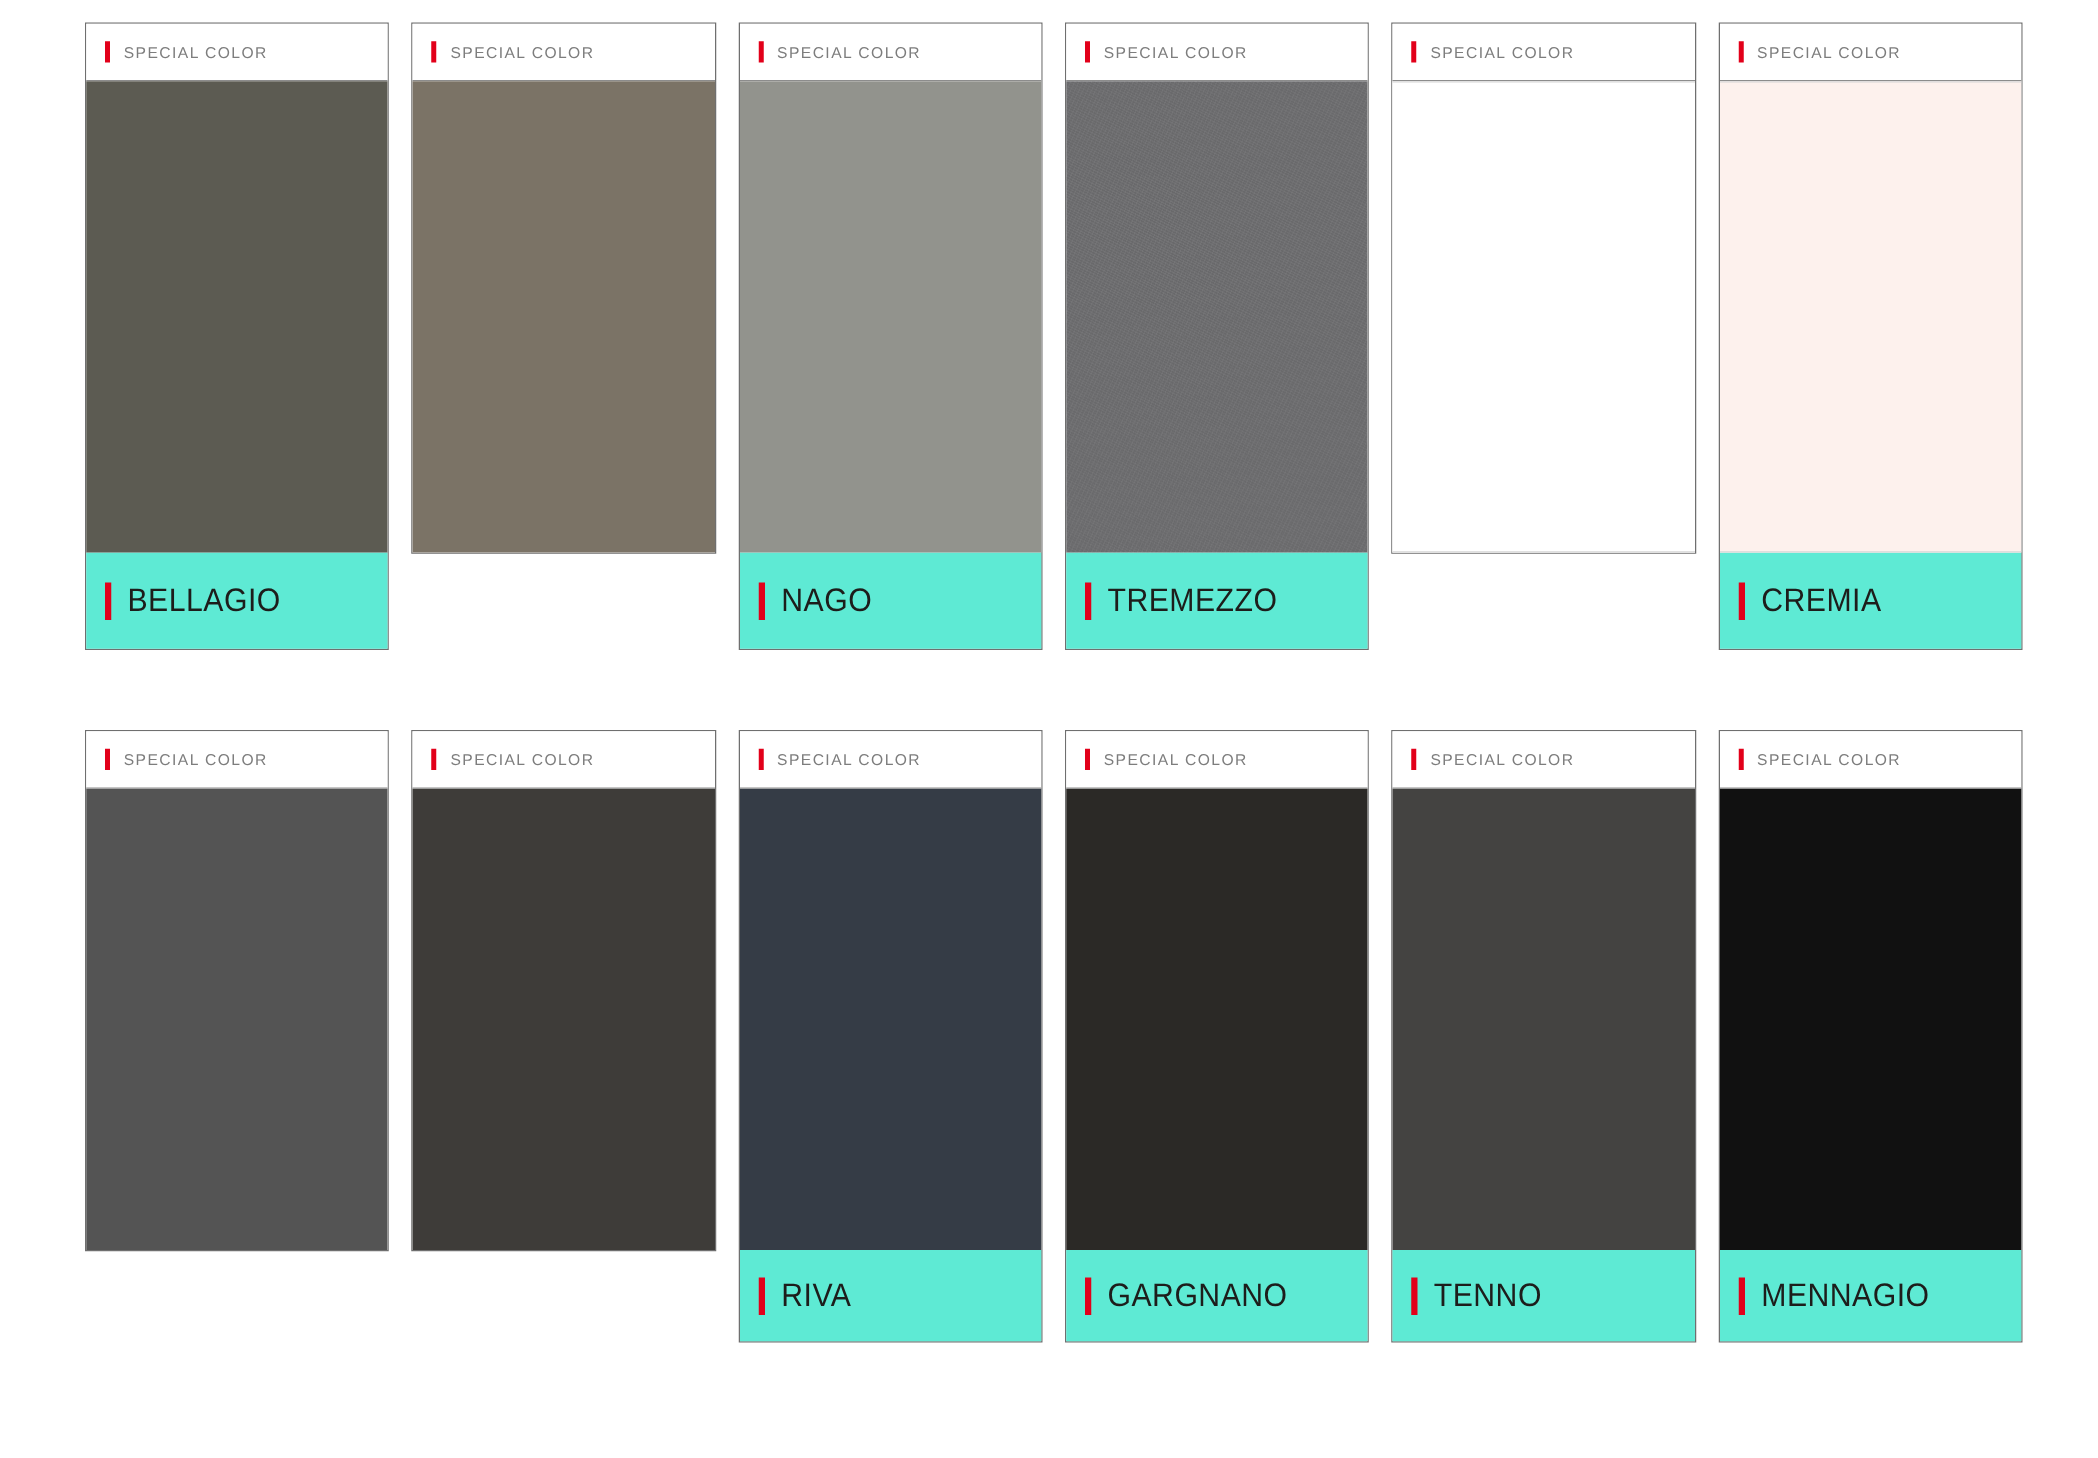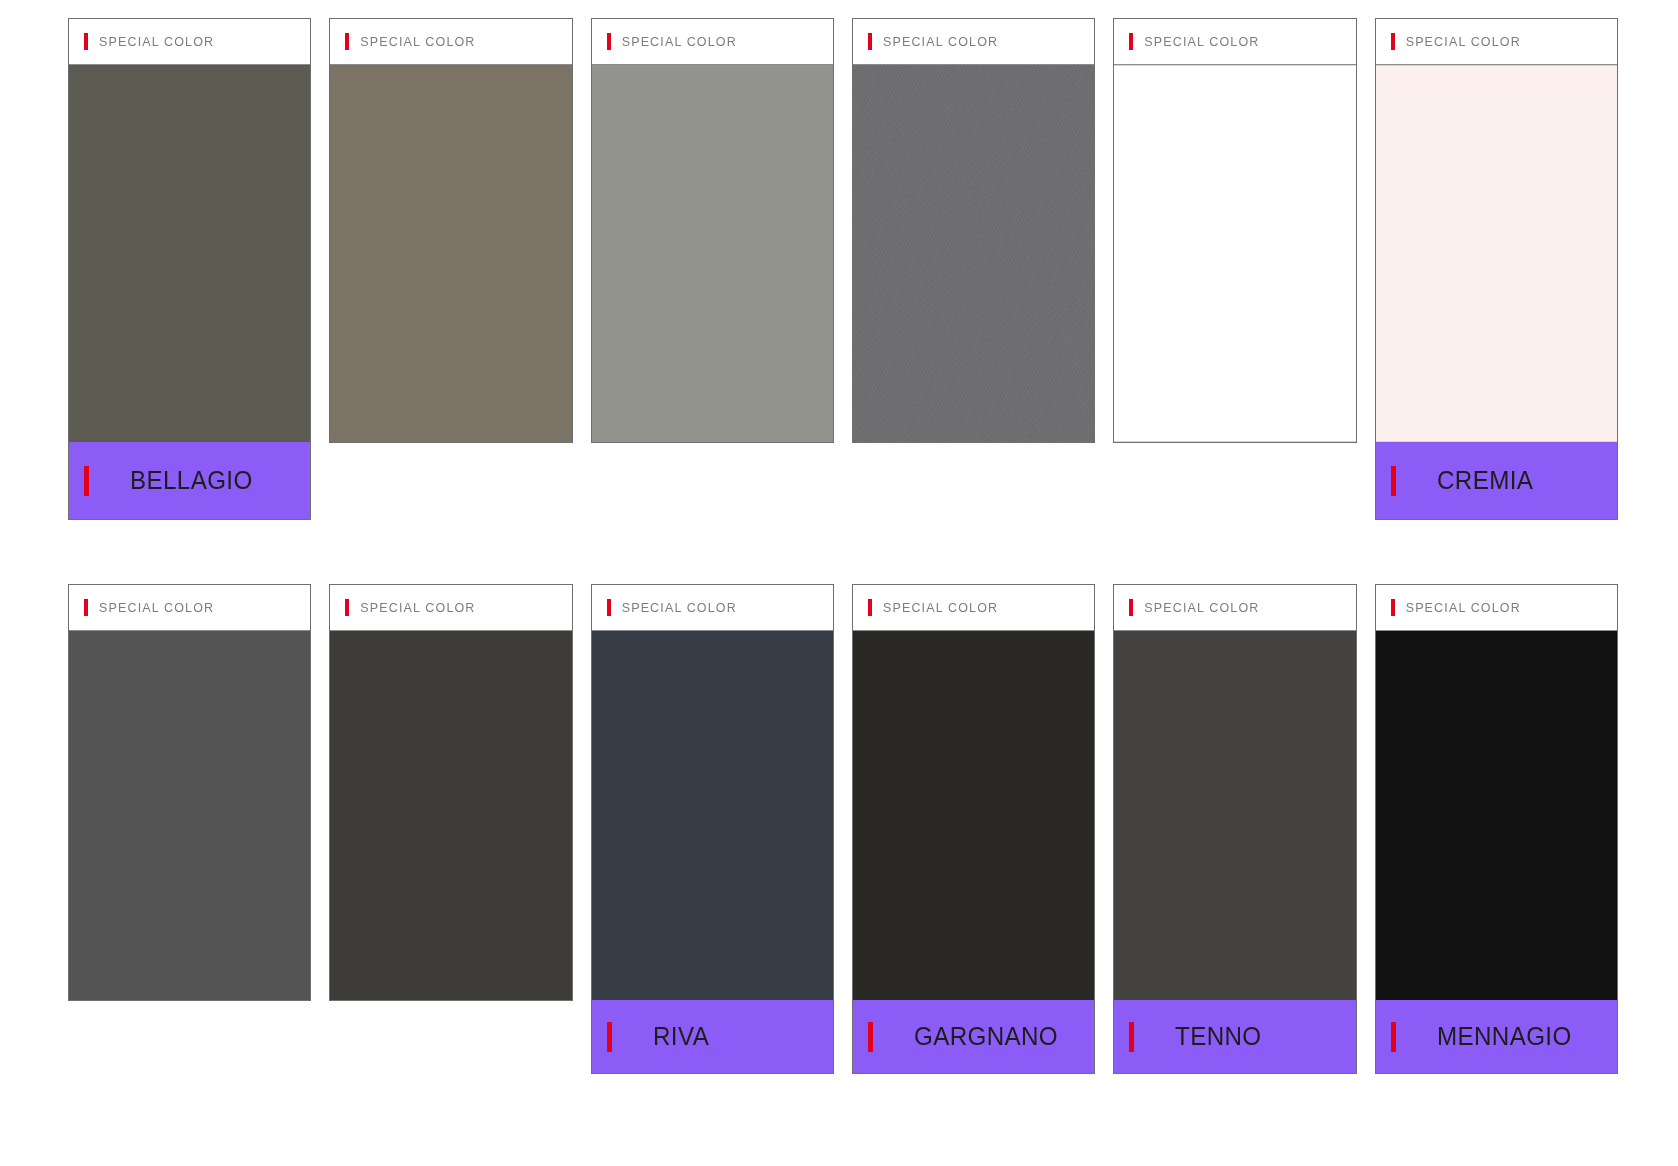--- a/index.html
+++ b/index.html
@@ -98,22 +98,21 @@
   }
 
   
   .card-footer {
     box-sizing: border-box;
     height: 77px;
     min-height: 77px;
     display: flex;
     align-items: center;
     padding: 0 0 0 15px;
-    background: #8b5cf6;
-    gap: 28px;
+    background: #5eead4;
   }
   .accent-bar-lg {
     width: 5px;
     height: 30px;
     background: #e2001a;
     margin-right: 13px;
     flex: 0 0 auto;
   }
   .card-name {
     font-size: 26px;
@@ -161,30 +160,38 @@
     </div>
 
     <div class="swatch-card" style="border-color: rgb(111, 111, 111);">
       <div class="card-header">
         <span class="accent-bar" style="background-color: rgb(226, 0, 26);"></span>
         <span class="card-header-label" style="color: rgb(125, 125, 125);">SPECIAL COLOR</span>
       </div>
       <div class="color-field-wrap">
         <div class="color-field" style="background-color: rgb(146, 147, 141);"></div>
       </div>
+      <div class="card-footer">
+        <span class="accent-bar-lg" style="background-color: rgb(226, 0, 26);"></span>
+        <span class="card-name" style="color: rgb(29, 29, 27);">NAGO</span>
+      </div>
     </div>
 
     <div class="swatch-card" style="border-color: rgb(111, 111, 111);">
       <div class="card-header">
         <span class="accent-bar" style="background-color: rgb(226, 0, 26);"></span>
         <span class="card-header-label" style="color: rgb(125, 125, 125);">SPECIAL COLOR</span>
       </div>
       <div class="color-field-wrap">
         <div class="color-field textured" style="background-color: rgb(110, 110, 112);"></div>
       </div>
+      <div class="card-footer">
+        <span class="accent-bar-lg" style="background-color: rgb(226, 0, 26);"></span>
+        <span class="card-name" style="color: rgb(29, 29, 27);">TREMEZZO</span>
+      </div>
     </div>
 
     <div class="swatch-card" style="border-color: rgb(111, 111, 111);">
       <div class="card-header">
         <span class="accent-bar" style="background-color: rgb(226, 0, 26);"></span>
         <span class="card-header-label" style="color: rgb(125, 125, 125);">SPECIAL COLOR</span>
       </div>
       <div class="color-field-wrap">
         <div class="color-field hairline" style="background-color: rgb(255, 255, 255);"></div>
       </div>

